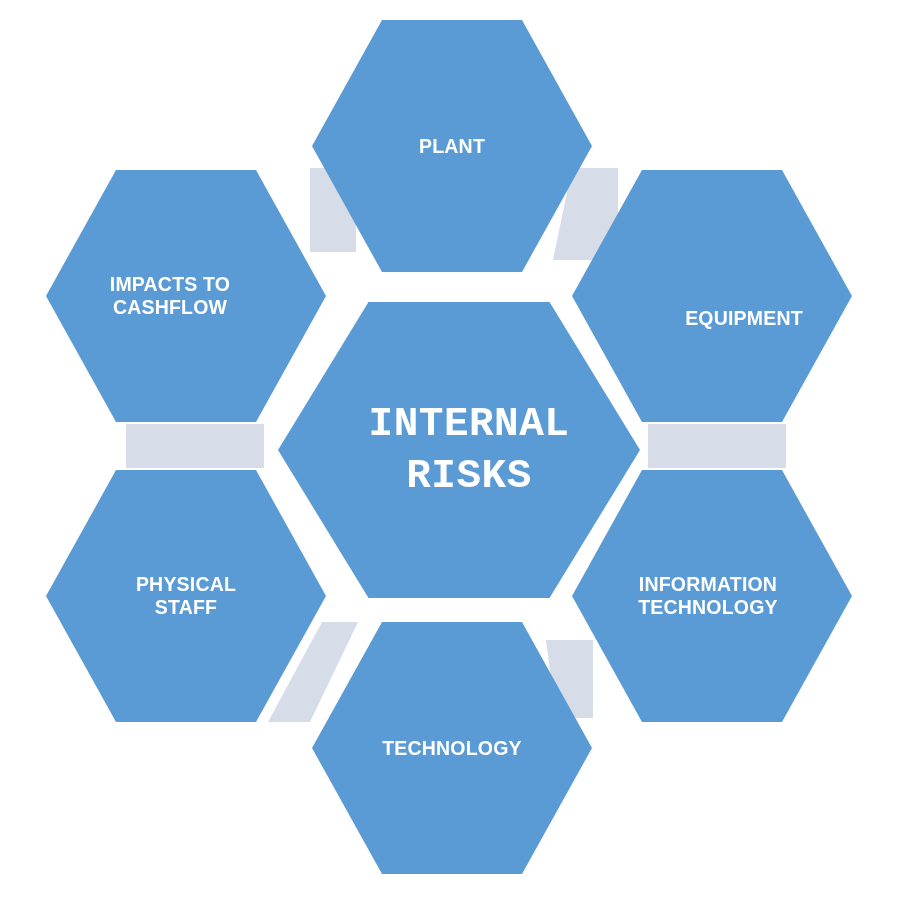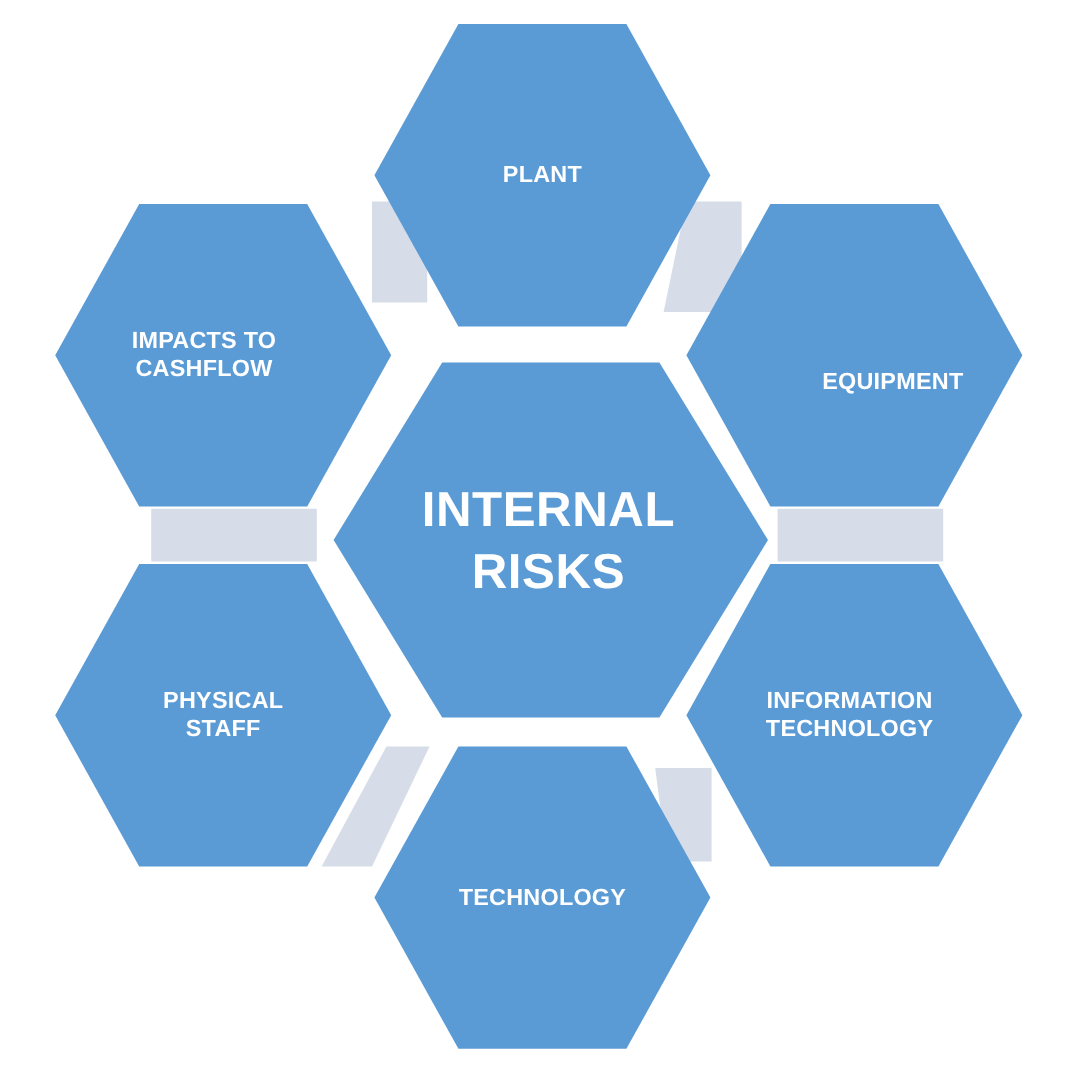--- a/index.html
+++ b/index.html
@@ -76,17 +76,17 @@
   <div id="label-layer">
       <div class="hex-label spoke" style="left: 332px; top: 134.5px;">PLANT</div>
       <div class="hex-label spoke" style="left: 624px; top: 284.5px; margin-top: 22px;">EQUIPMENT</div>
       <div class="hex-label spoke" style="left: 588px; top: 573px;">INFORMATION
 TECHNOLOGY</div>
       <div class="hex-label spoke" style="left: 332px; top: 736.5px;">TECHNOLOGY</div>
       <div class="hex-label spoke" style="left: 66px; top: 573px;">PHYSICAL
 STAFF</div>
       <div class="hex-label spoke" style="left: 50px; top: 273px;">IMPACTS TO
 CASHFLOW</div>
-      <div class="hex-label core" style="left: 292px; top: 397.5px;">INTERNAL
+      <div class="hex-label core" style="left: 304px; top: 397.5px; font-family: Liberation Mono, monospace;">INTERNAL
 RISKS</div>
     </div>
 
 </div>
 
 </body></html>

